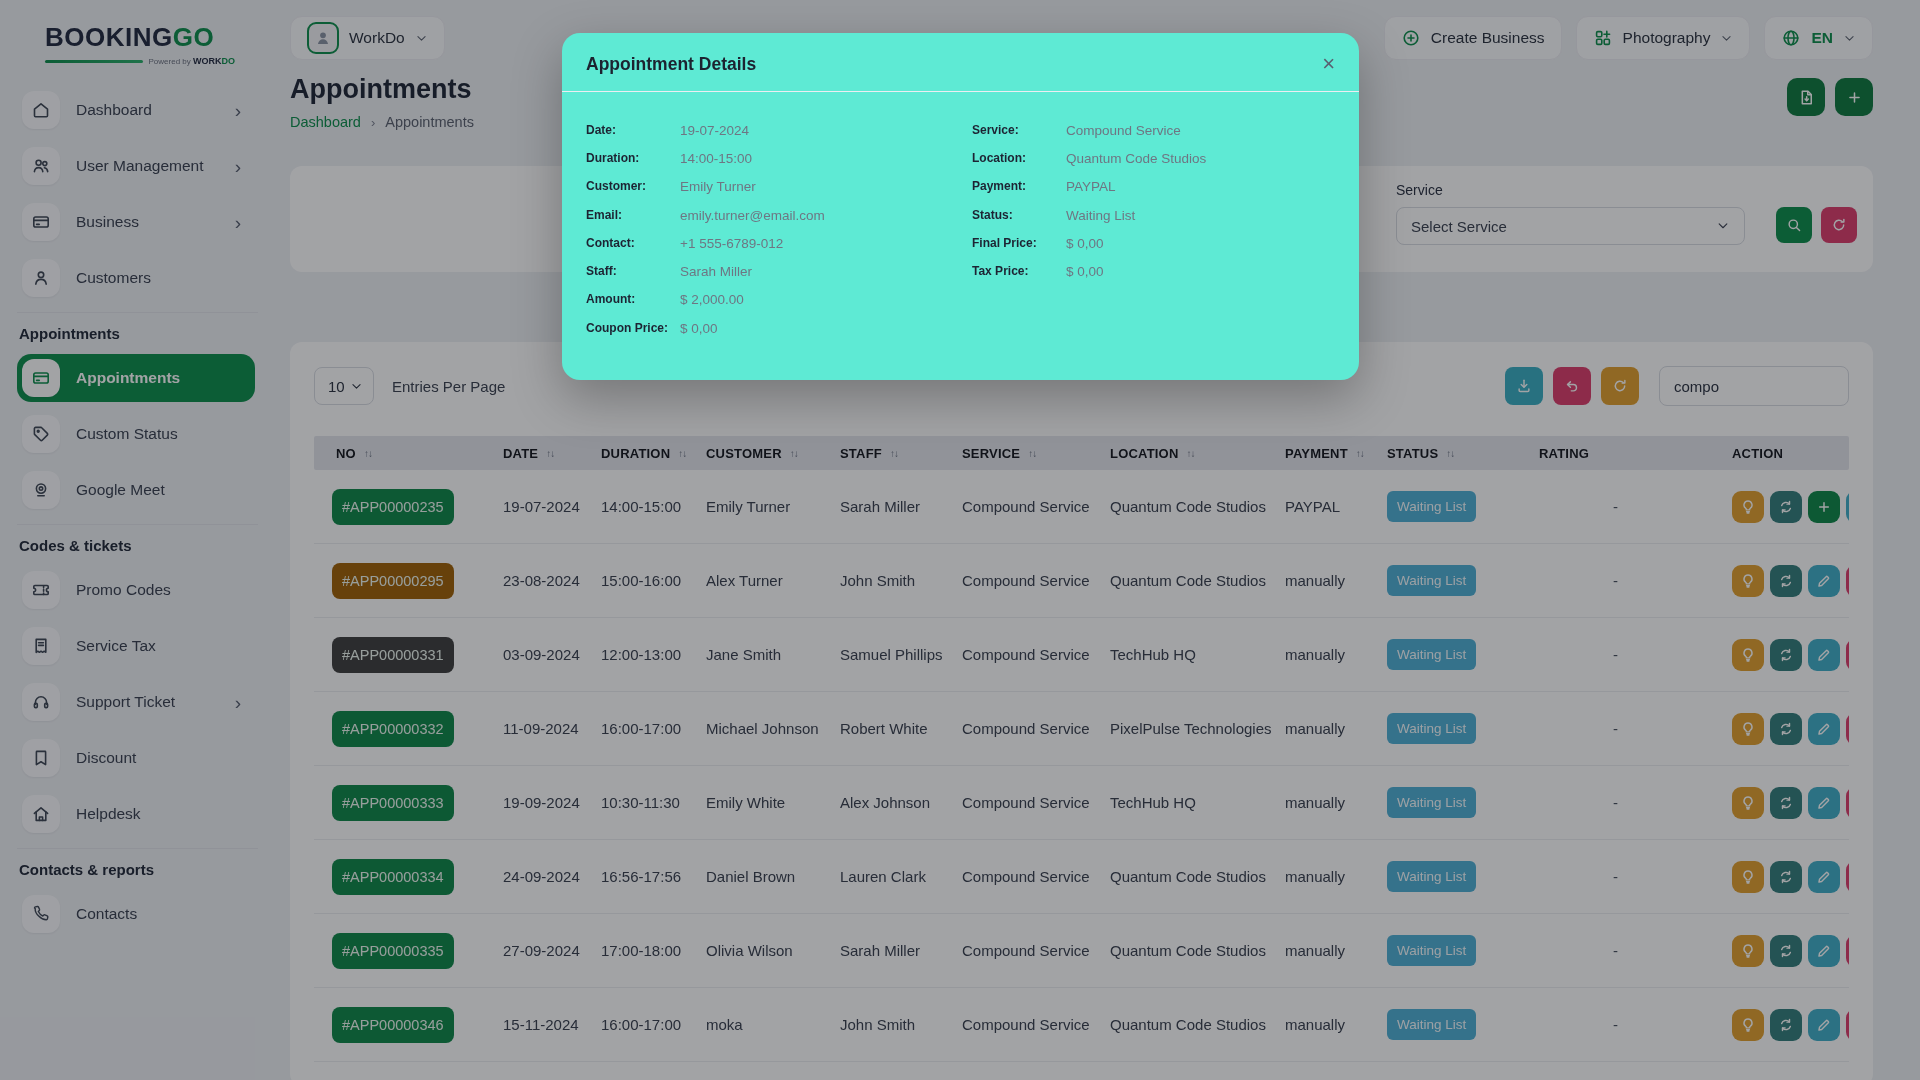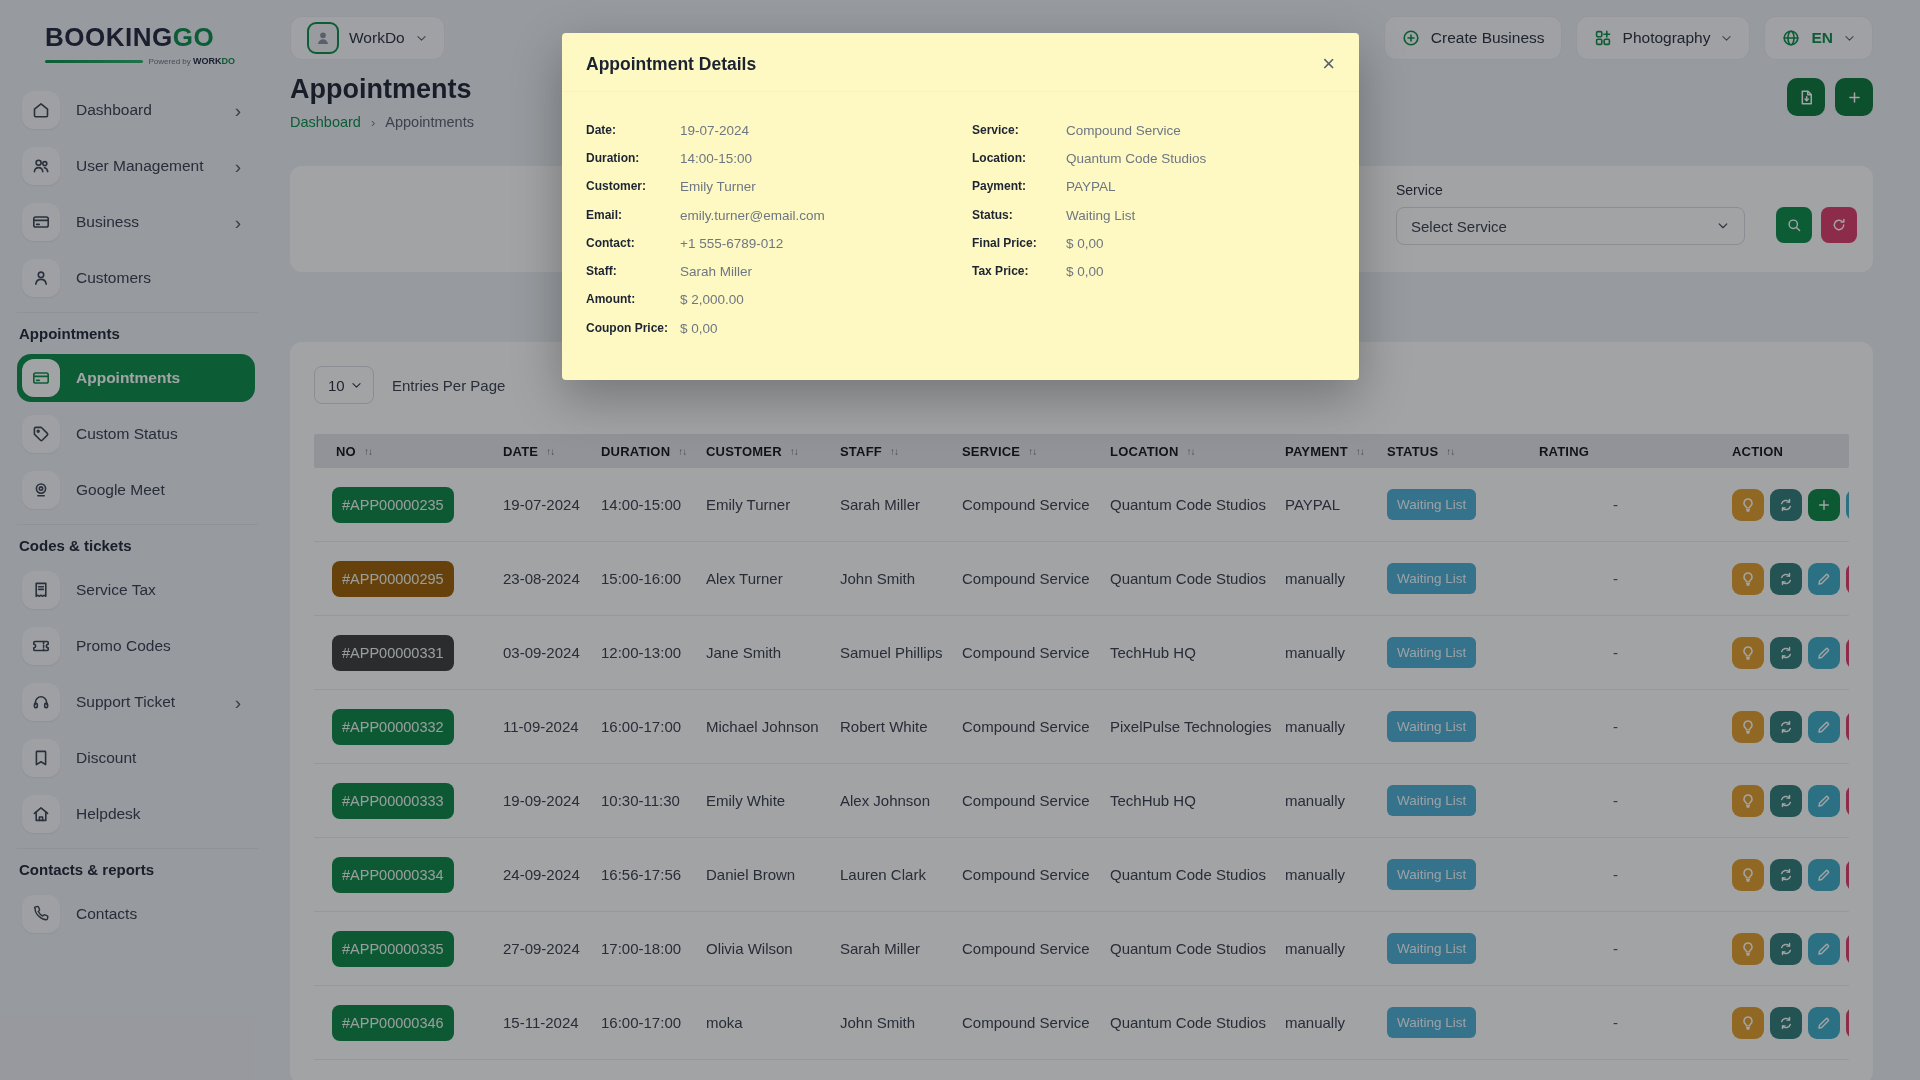--- a/index.html
+++ b/index.html
@@ -74,21 +74,21 @@
 .td { white-space:nowrap; overflow:hidden; }
 .td-first { padding-left:18px; }
 .no-badge { display:inline-block; min-width:120px; text-align:center; padding:10px 10px; border-radius:8px; color:#eef7f0; font-size:14.5px; cursor:pointer; }
 .status-badge { display:inline-block; min-width:88px; text-align:center; color:rgba(255,255,255,.95); font-size:13.5px; padding:8px 10px; border-radius:6px; }
 .td-rating { padding-left:74px; color:#4a5160; }
 .action-cell { display:flex; gap:6px; overflow:hidden; }
 .abtn { flex:0 0 32px; width:32px; height:32px; border:none; border-radius:9px; display:flex; align-items:center; justify-content:center; color:#fff; cursor:pointer; }
 
 
 .backdrop { position:absolute; inset:0; background:rgba(10,12,18,.38); z-index:40; }
-.modal { position:absolute; left:562px; top:33px; width:797px; min-height:347px; background:#fef9c3; border-radius:4px; box-shadow:0 18px 50px rgba(0,0,0,.28); z-index:50; }
+.modal { position:absolute; left:562px; top:33px; width:797px; min-height:347px; background:#5eead4; border-radius:18px; box-shadow:0 18px 50px rgba(0,0,0,.28); z-index:50; }
 .modal-head { display:flex; justify-content:space-between; align-items:center; padding:20px 24px 16px; border-bottom:1px solid #eceef2; }
 .modal-title { font-size:17.5px; font-weight:700; color:#1c2330; }
 .modal-close { font-size:22px; color:#596070; cursor:pointer; line-height:1; }
 .modal-body { display:flex; padding:30px 24px 30px; }
 .dcol-left { width:386px; }
 .dcol-right { flex:1; }
 .drow { display:flex; margin-bottom:10px; }
 .dlabel { flex:0 0 94px; font-size:12px; font-weight:700; color:#1d2433; line-height:1.35; padding-right:8px; }
 .dvalue { font-size:13.5px; color:#6e7683; line-height:1.35; }
 svg { display:block; }
@@ -195,38 +195,38 @@
           </span>
       <span class="slabel">Google Meet</span>
 
     </div>
         <div class="sdivider"></div>
         <div class="sheading">Codes &amp; tickets</div>
         <div class="sitem ">
       <span class="ibox">
             <span>
               <svg width="20" height="20" viewBox="0 0 20 20" fill="none" stroke="currentColor" stroke-width="1.6" stroke-linecap="round" stroke-linejoin="round">
+                <path d="M2.8 8.2V6.6c0-.6.5-1.1 1.1-1.1h12.2c.6 0 1.1.5 1.1 1.1v1.6a1.8 1.8 0 0 0 0 3.6v1.6c0 .6-.5 1.1-1.1 1.1H3.9c-.6 0-1.1-.5-1.1-1.1v-1.6a1.8 1.8 0 0 0 0-3.6z"></path>
+                <path d="M12.6 5.8v8.6" stroke-dasharray="1.8 1.8"></path>
+              </svg>
+            </span>
+          </span>
+      <span class="slabel">Promo Codes</span>
+
+    </div>
+        <div class="sitem ">
+      <span class="ibox">
+            <span>
+              <svg width="20" height="20" viewBox="0 0 20 20" fill="none" stroke="currentColor" stroke-width="1.6" stroke-linecap="round" stroke-linejoin="round">
                 <path d="M5.2 3.4h9.6v12.9l-1.6-1.1-1.6 1.1-1.6-1.1-1.6 1.1-1.6-1.1-1.6 1.1z"></path>
                 <path d="M7.6 6.8h4.8M7.6 9.4h4.8"></path>
               </svg>
             </span>
           </span>
       <span class="slabel">Service Tax</span>
-
-    </div>
-        <div class="sitem ">
-      <span class="ibox">
-            <span>
-              <svg width="20" height="20" viewBox="0 0 20 20" fill="none" stroke="currentColor" stroke-width="1.6" stroke-linecap="round" stroke-linejoin="round">
-                <path d="M2.8 8.2V6.6c0-.6.5-1.1 1.1-1.1h12.2c.6 0 1.1.5 1.1 1.1v1.6a1.8 1.8 0 0 0 0 3.6v1.6c0 .6-.5 1.1-1.1 1.1H3.9c-.6 0-1.1-.5-1.1-1.1v-1.6a1.8 1.8 0 0 0 0-3.6z"></path>
-                <path d="M12.6 5.8v8.6" stroke-dasharray="1.8 1.8"></path>
-              </svg>
-            </span>
-          </span>
-      <span class="slabel">Promo Codes</span>
 
     </div>
         <div class="sitem ">
       <span class="ibox">
             <span>
               <svg width="20" height="20" viewBox="0 0 20 20" fill="none" stroke="currentColor" stroke-width="1.6" stroke-linecap="round" stroke-linejoin="round">
                 <path d="M4.4 12.2v-1.8a5.6 5.6 0 0 1 11.2 0v1.8"></path>
                 <rect x="3.4" y="11.4" width="2.9" height="4.2" rx="1.2"></rect>
                 <rect x="13.7" y="11.4" width="2.9" height="4.2" rx="1.2"></rect>
               </svg>
@@ -404,20 +404,48 @@
         <div class="entries">
           <div class="entries-select">
             <span>10</span>
             <span class="chev">
                 <svg width="13" height="13" viewBox="0 0 20 20" fill="none" stroke="currentColor" stroke-width="1.6" stroke-linecap="round" stroke-linejoin="round">
                   <path d="m4.5 7 5.5 5.5L15.5 7"></path>
                 </svg>
               </span>
           </div>
           <span class="entries-label">Entries Per Page</span>
+        </div>
+        <div class="toolbar-right">
+          <button class="tbtn" style="background:#3AAFC4">
+              <span>
+                <svg width="18" height="18" viewBox="0 0 20 20" fill="none" stroke="currentColor" stroke-width="1.6" stroke-linecap="round" stroke-linejoin="round">
+                  <path d="M10 3.6v7.2"></path>
+                  <path d="m6.9 8.3 3.1 3 3.1-3"></path>
+                  <path d="M4.6 13.4v1.6c0 .7.5 1.2 1.2 1.2h8.4c.7 0 1.2-.5 1.2-1.2v-1.6"></path>
+                </svg>
+              </span>
+            </button>
+          <button class="tbtn" style="background:#DE3E6D">
+              <span>
+                <svg width="18" height="18" viewBox="0 0 20 20" fill="none" stroke="currentColor" stroke-width="1.6" stroke-linecap="round" stroke-linejoin="round">
+                  <path d="M8.2 5.4 5 8.4l3.2 3"></path>
+                  <path d="M5.4 8.4h6.1a3.5 3.5 0 0 1 0 7H9.2"></path>
+                </svg>
+              </span>
+            </button>
+          <button class="tbtn" style="background:#E3A12F">
+              <span>
+                <svg width="18" height="18" viewBox="0 0 20 20" fill="none" stroke="currentColor" stroke-width="1.6" stroke-linecap="round" stroke-linejoin="round">
+                  <path d="M15.2 10a5.2 5.2 0 1 1-1.6-3.8"></path>
+                  <path d="M15.4 3.8v3h-3"></path>
+                </svg>
+              </span>
+            </button>
+          <input class="search-input" value="compo" style="">
         </div>
       </div>
       <div class="table">
         <div class="trow thead-row" id="table-head">
             <div class="th">NO<span class="sort">↑↓</span></div>
             <div class="th">DATE<span class="sort">↑↓</span></div>
             <div class="th">DURATION<span class="sort">↑↓</span></div>
             <div class="th">CUSTOMER<span class="sort">↑↓</span></div>
             <div class="th">STAFF<span class="sort">↑↓</span></div>
             <div class="th">SERVICE<span class="sort">↑↓</span></div>

